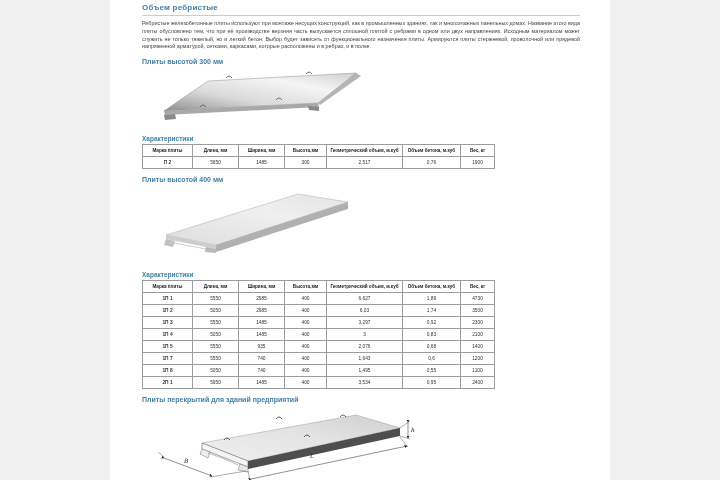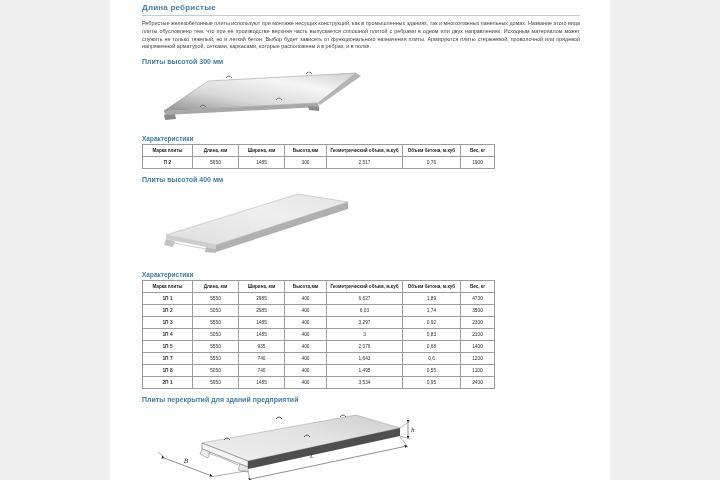--- a/index.html
+++ b/index.html
@@ -48,21 +48,21 @@
   .dim-label {
     font-family:"DejaVu Serif", serif; font-style:italic;
     font-size:6px; fill:#222;
   }
 </style>
 </head>
 <body>
 
 <div class="page">
 
-  <div class="title">Длина ребристые</div>
+  <div class="title">Объем ребристые</div>
   <hr class="rule">
 
   <p class="intro">Ребристые железобетонные плиты используют при монтаже несущих конструкций, как в промышленных зданиях, так и многоэтажных панельных домах. Название этого вида плиты обусловлено тем, что при её производстве верхняя часть выпускается сплошной плитой с ребрами в одном или двух направлениях. Исходным материалом может служить не только тяжелый, но и легкий бетон. Выбор будет зависеть от функционального назначения плиты. Армируются плиты стержневой, проволочной или прядевой напряженной арматурой, сетками, каркасами, которые расположены и в ребрах, и в полке.</p>
 
   <div class="section-heading">Плиты высотой 300 мм</div>
 
   <figure class="fig-300">
     <svg width="215" height="58" viewBox="0 0 215 58">
       <defs>
         <linearGradient id="g1" x1="0%" y1="100%" x2="100%" y2="0%">

